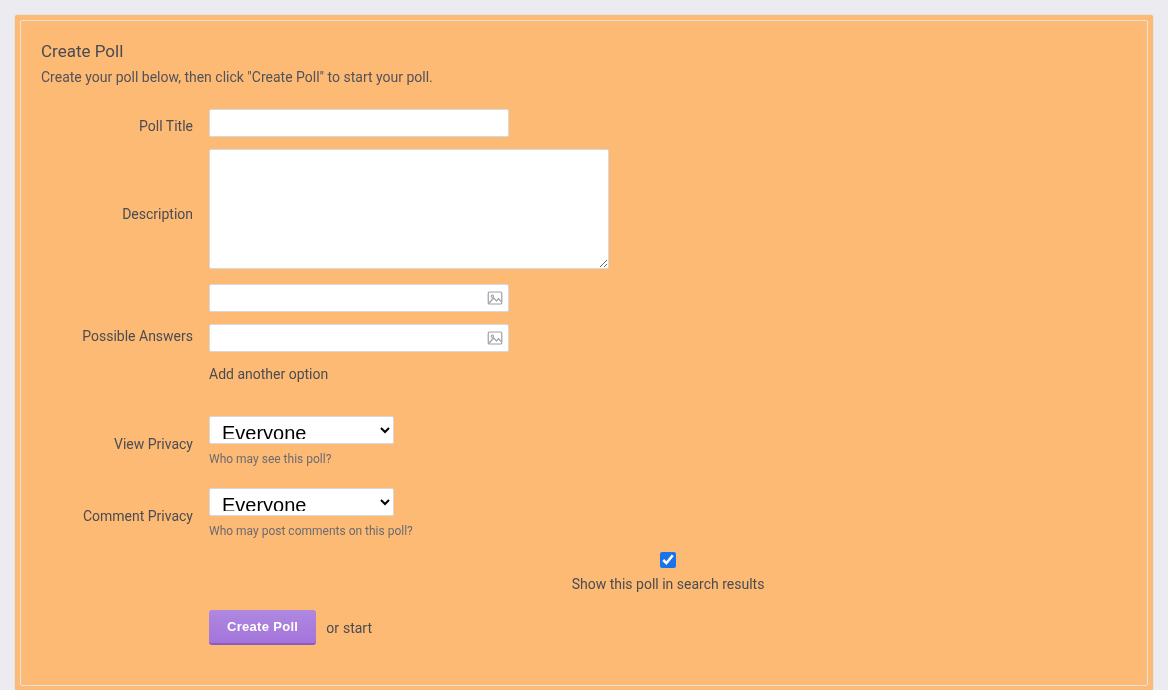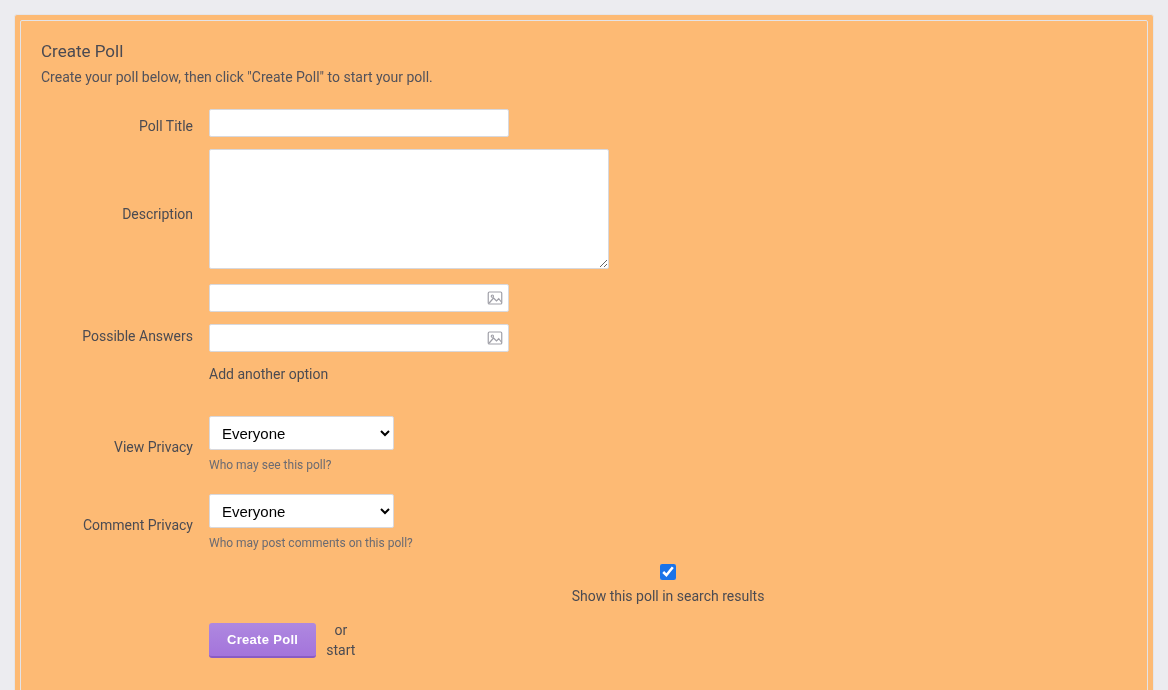--- a/index.html
+++ b/index.html
@@ -100,25 +100,25 @@
     }
     .add-option-link {
       color: #4b4b52;
       font-size: 14px;
       cursor: pointer;
       display: inline-block;
       margin-top: 2px;
     }
     .select-input {
       width: 185px;
-      height: 34px;
+      height: 28px;
       border: 1px solid #d8d8dc;
       border-radius: 2px;
       padding: 4px 8px;
-      font-size: 15px;
+      font-size: 20px;
       background: #fff;
     }
     .help-text {
       font-size: 12px;
       color: #6b6b72;
       margin-top: 8px;
     }
     .checkbox-row {
       display: flex;
       align-items: center;
@@ -153,21 +153,20 @@
       font-weight: 600;
       letter-spacing: 0.3px;
       cursor: pointer;
     }
     .or-cancel {
       display: flex;
       align-items: center;
       gap: 4px;
       font-size: 14px;
       color: #4b4b52;
-      flex-direction: column;
     }
     .cancel-link {
       color: #4b4b52;
       cursor: pointer;
     }
     .row-gap-lg { margin-top: 34px; }
     .row-gap-md { margin-top: 22px; }
   </style>
 </head>
 <body>

